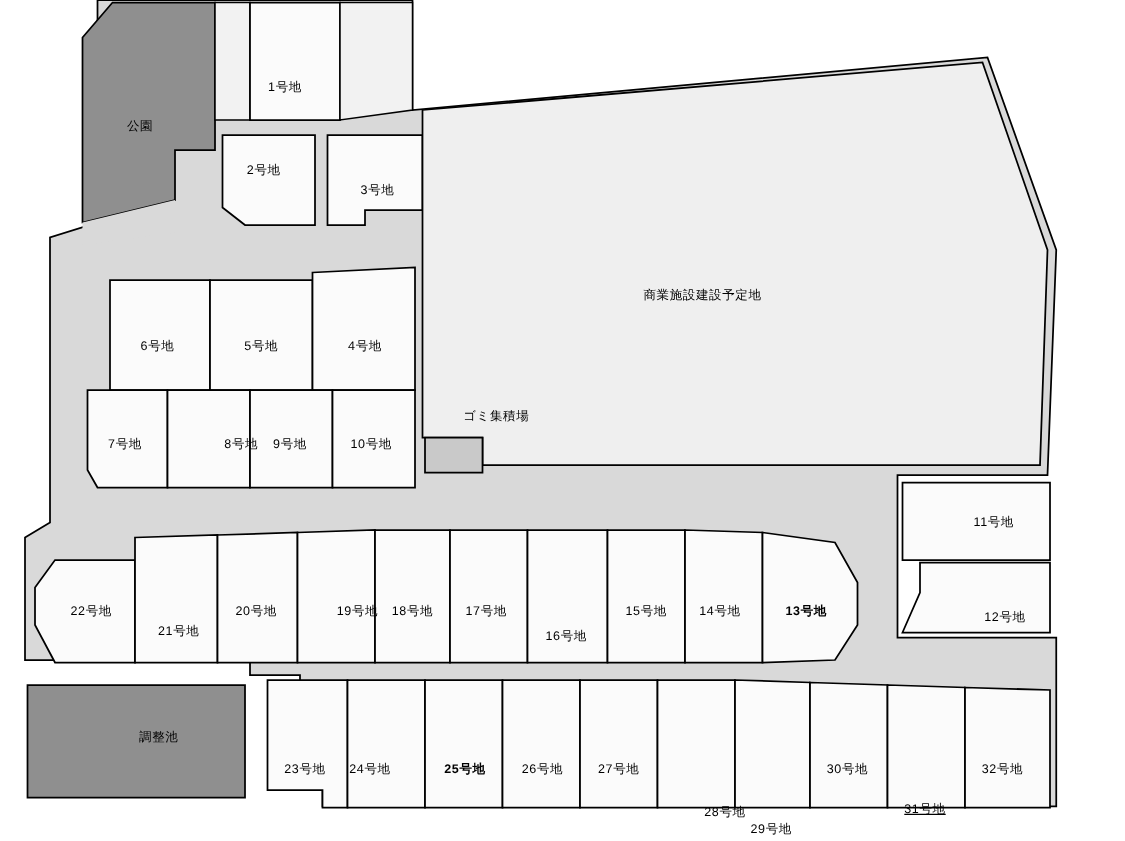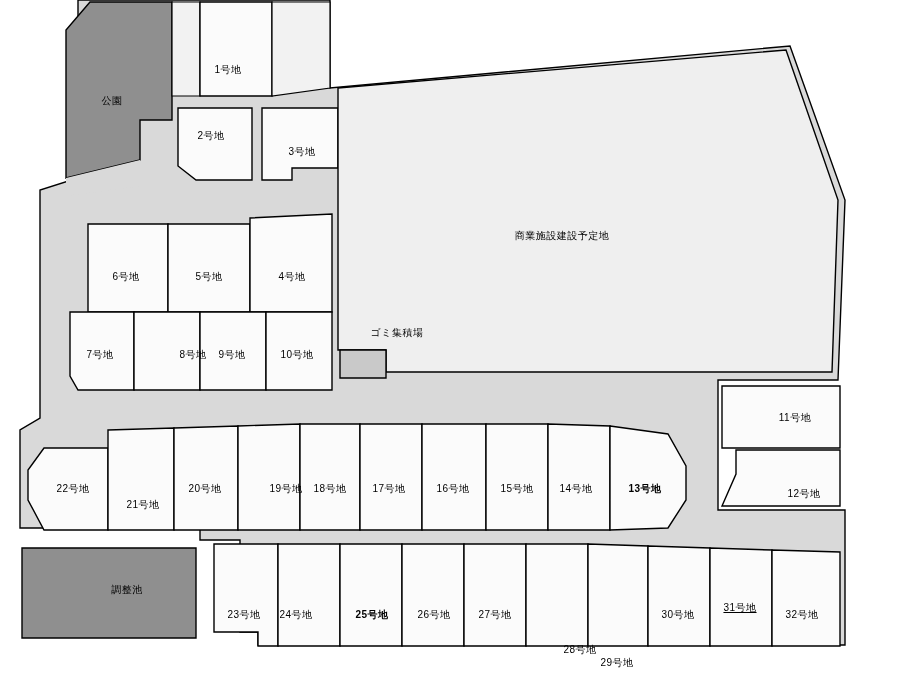--- a/index.html
+++ b/index.html
@@ -194,32 +194,32 @@
       <div class="lbl big" style="left: 126px; top: 277px;">6号地</div>
       <div class="lbl big" style="left: 100px; top: 355px;">7号地</div>
       <div class="lbl big" style="left: 167px; top: 355px; margin-left: 26px;">8号地</div>
       <div class="lbl big" style="left: 232px; top: 355px;">9号地</div>
       <div class="lbl sm" style="left: 297px; top: 355px;">10号地</div>
       <div class="lbl big" style="left: 795px; top: 418px;">11号地</div>
       <div class="lbl big" style="left: 804px; top: 476px; margin-top: 18px;">12号地</div>
       <div class="lbl sm" style="left: 645px; top: 489px; font-weight: bold;">13号地</div>
       <div class="lbl sm" style="left: 576px; top: 489px;">14号地</div>
       <div class="lbl sm" style="left: 517px; top: 489px;">15号地</div>
-      <div class="lbl sm" style="left: 453px; top: 489px; text-align: right;">16号地</div>
+      <div class="lbl sm" style="left: 453px; top: 509px; text-align: right;">16号地</div>
       <div class="lbl sm" style="left: 389px; top: 489px;">17号地</div>
       <div class="lbl sm" style="left: 330px; top: 489px;">18号地</div>
       <div class="lbl sm" style="left: 286px; top: 489px;">19号地</div>
       <div class="lbl sm" style="left: 205px; top: 489px;">20号地</div>
       <div class="lbl sm" style="left: 143px; top: 489px; margin-top: 16px;">21号地</div>
       <div class="lbl sm" style="left: 73px; top: 489px;">22号地</div>
       <div class="lbl sm" style="left: 244px; top: 615px;">23号地</div>
       <div class="lbl sm" style="left: 296px; top: 615px;">24号地</div>
       <div class="lbl sm" style="left: 372px; top: 615px; font-weight: bold;">25号地</div>
       <div class="lbl sm" style="left: 434px; top: 615px;">26号地</div>
       <div class="lbl sm" style="left: 495px; top: 615px;">27号地</div>
       <div class="lbl sm" style="left: 556px; top: 650px; margin-left: 24px;">28号地</div>
       <div class="lbl sm" style="left: 617px; top: 615px; margin-top: 48px;">29号地</div>
       <div class="lbl sm" style="left: 678px; top: 615px;">30号地</div>
-      <div class="lbl sm" style="left: 740px; top: 608px; text-decoration: underline;">31号地</div>
+      <div class="lbl sm" style="left: 740px; top: 647px; text-decoration: underline;">31号地</div>
       <div class="lbl sm" style="left: 802px; top: 615px;">32号地</div>
     </div>
 
 </div>
 
 </body></html>

